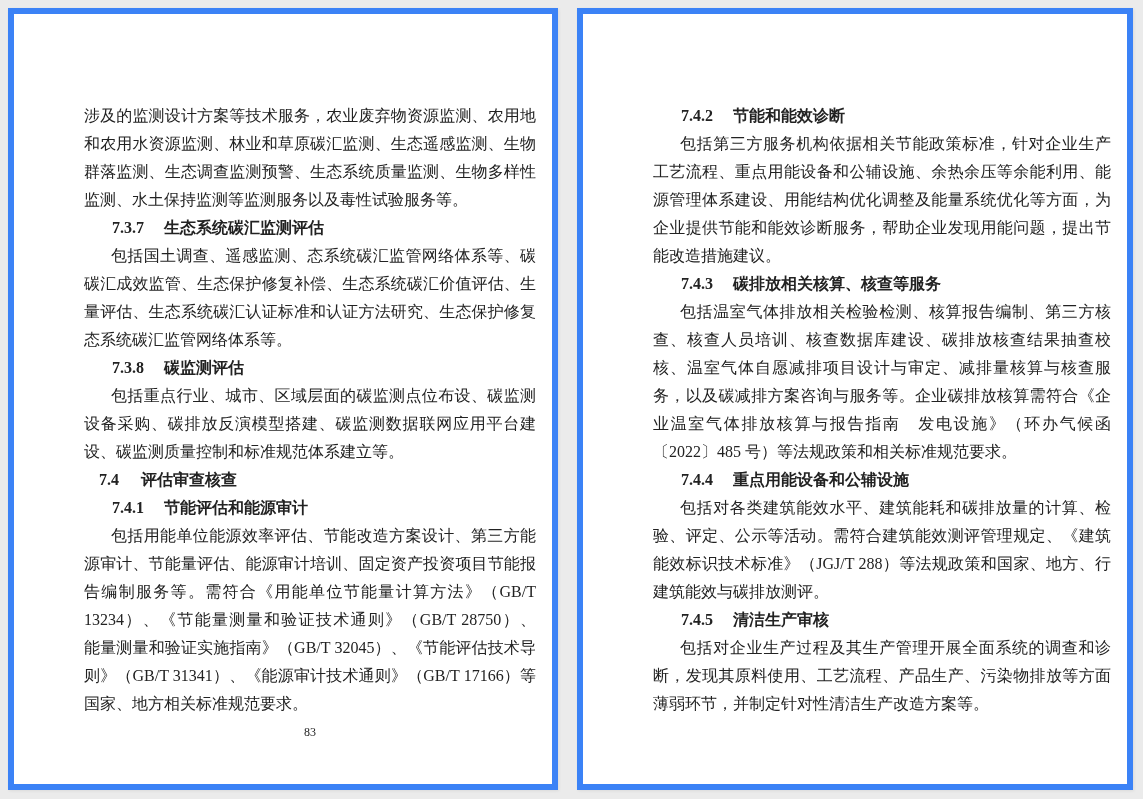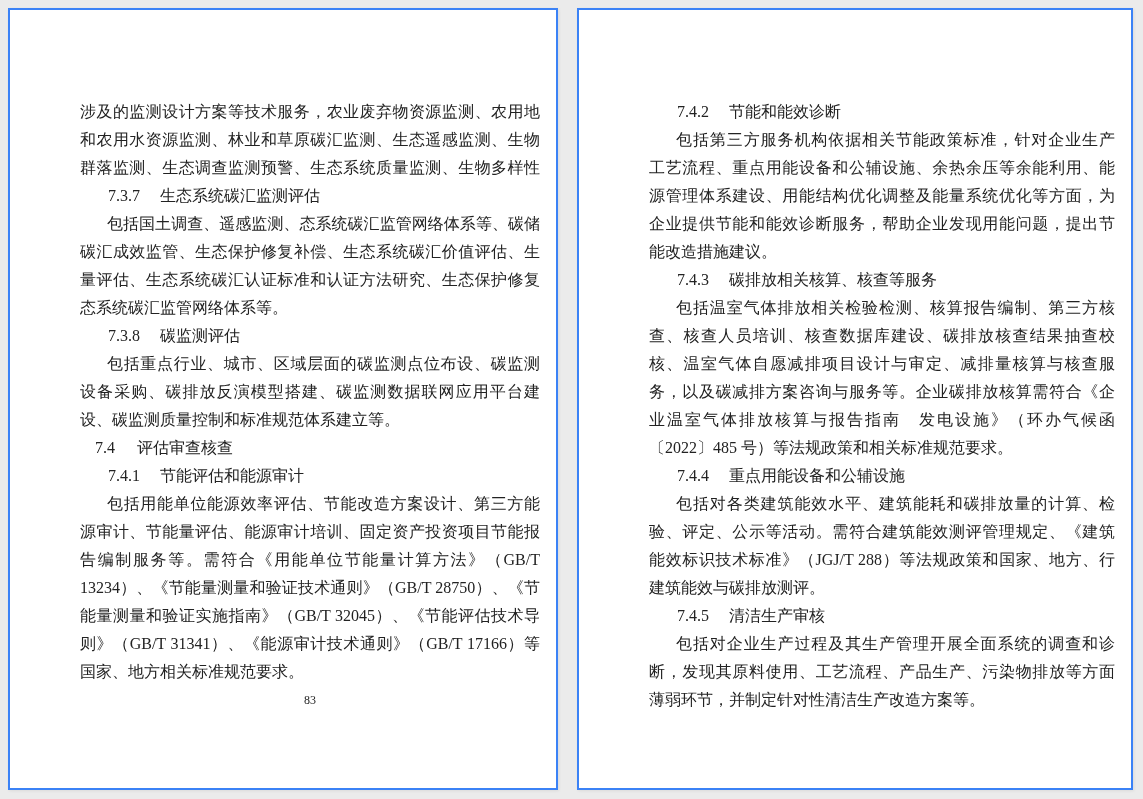--- a/index.html
+++ b/index.html
@@ -5,61 +5,62 @@
   html, body { margin: 0; padding: 0; }
   body {
     width: 1143px; height: 799px; overflow: hidden;
     background: #ebebeb;
     font-family: "Liberation Serif", "DejaVu Serif", serif;
   }
   .canvas { position: relative; width: 1143px; height: 799px; }
   .page {
     position: absolute; top: 8px; height: 782px;
     background: #ffffff;
-    border: 2px solid #3b82f6;
+    border: 6px solid #3b82f6;
     box-sizing: border-box;
     box-shadow: 1px 1px 3px rgba(0,0,0,0.07);
   }
   .page.left  { left: 8px;   width: 550px; }
   .page.right { left: 577px; width: 556px; }
   .content {
     padding: 88px 16px 0 70px;
     color: #222222;
   }
   .line {
     height: 28px; line-height: 28px;
     font-size: 16px;
     text-align: justify;
     text-align-last: left;
     overflow: hidden;
     white-space: pre-wrap;
   }
   .line.j { text-align-last: justify; }
   .line.indent { padding-left: 27px; }
-  .heading { font-weight: normal; }
+  .heading { font-weight: bold; }
   .heading.h3 { padding-left: 28px; }
   .heading.h3 .hnum { margin-right: 20px; }
   .heading.h2 { padding-left: 15px; }
   .heading.h2 .hnum { margin-right: 22px; }
   .pageno {
     height: 28px; line-height: 28px;
     font-size: 12px;
     text-align: center; text-align-last: center;
     color: #222222;
   }
 </style>
 </head>
 <body>
 
 <div class="canvas" id="canvas">
     <div class="page left">
       <div class="content">
         <div class="line j">涉及的监测设计方案等技术服务，农业废弃物资源监测、农用地</div>
         <div class="line j">和农用水资源监测、林业和草原碳汇监测、生态遥感监测、生物</div>
         <div class="line j">群落监测、生态调查监测预警、生态系统质量监测、生物多样性</div>
+        <div class="line">监测、水土保持监测等监测服务以及毒性试验服务等。</div>
         <div class="line heading h3"><span class="hnum">7.3.7</span><span class="htitle">生态系统碳汇监测评估</span></div>
         <div class="line j indent">包括国土调查、遥感监测、态系统碳汇监管网络体系等、碳储</div>
         <div class="line j">碳汇成效监管、生态保护修复补偿、生态系统碳汇价值评估、生</div>
         <div class="line j">量评估、生态系统碳汇认证标准和认证方法研究、生态保护修复</div>
         <div class="line">态系统碳汇监管网络体系等。</div>
         <div class="line heading h3"><span class="hnum">7.3.8</span><span class="htitle">碳监测评估</span></div>
         <div class="line j indent">包括重点行业、城市、区域层面的碳监测点位布设、碳监测</div>
         <div class="line j">设备采购、碳排放反演模型搭建、碳监测数据联网应用平台建</div>
         <div class="line">设、碳监测质量控制和标准规范体系建立等。</div>
         <div class="line heading h2"><span class="hnum">7.4</span><span class="htitle">评估审查核查</span></div>

